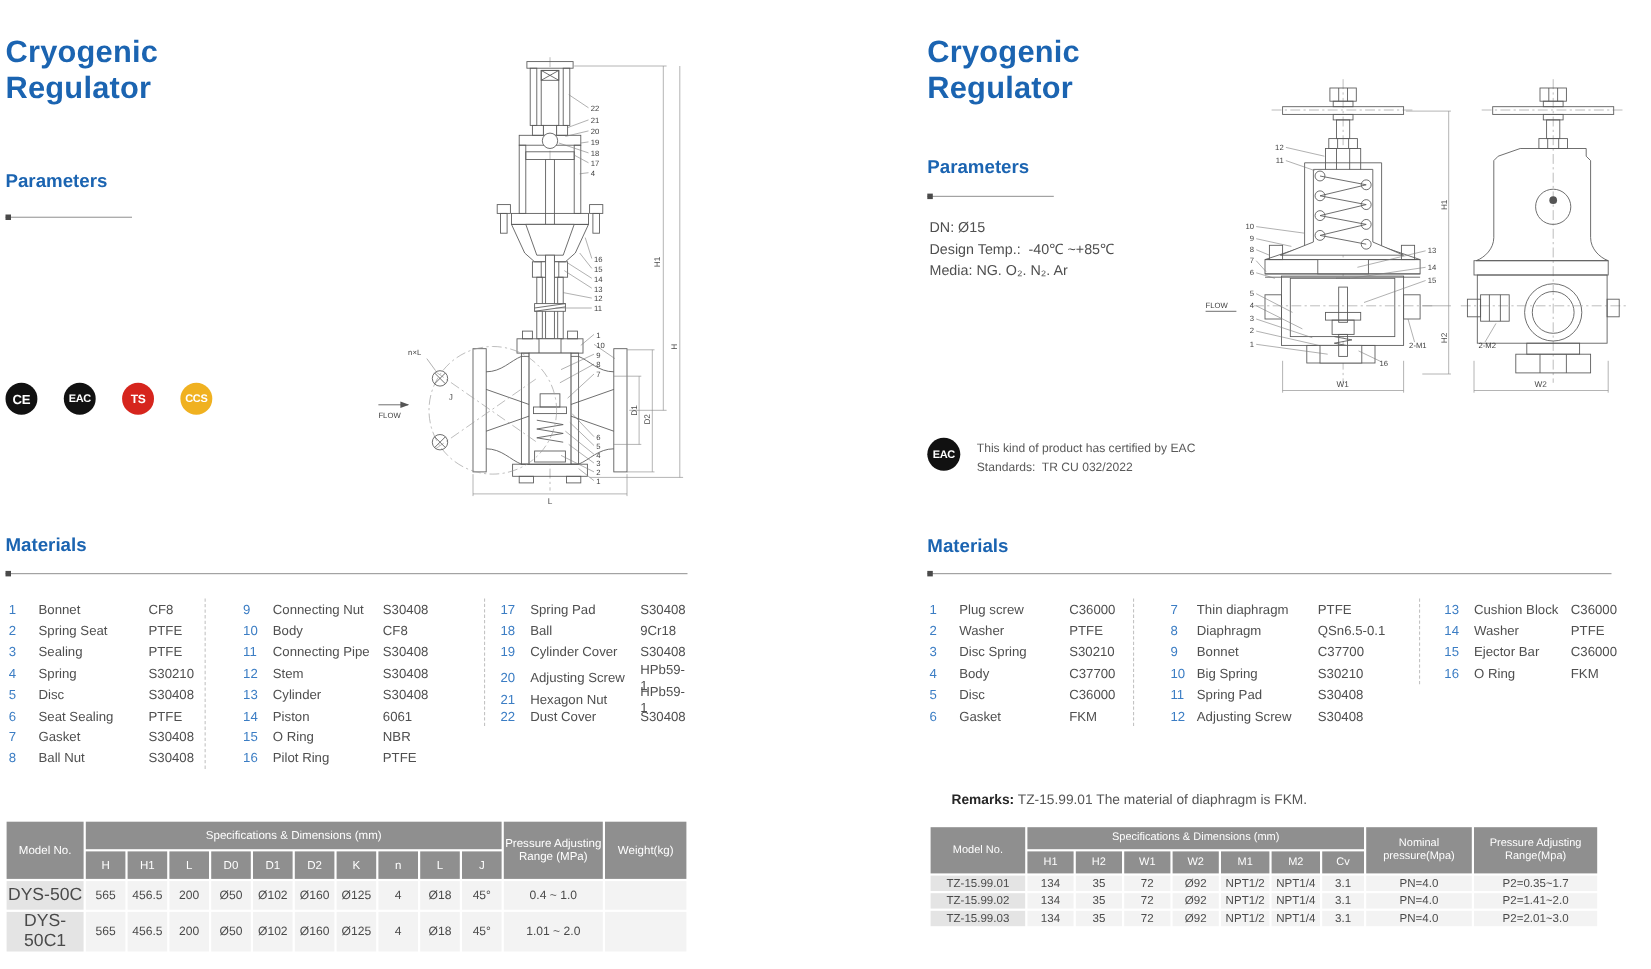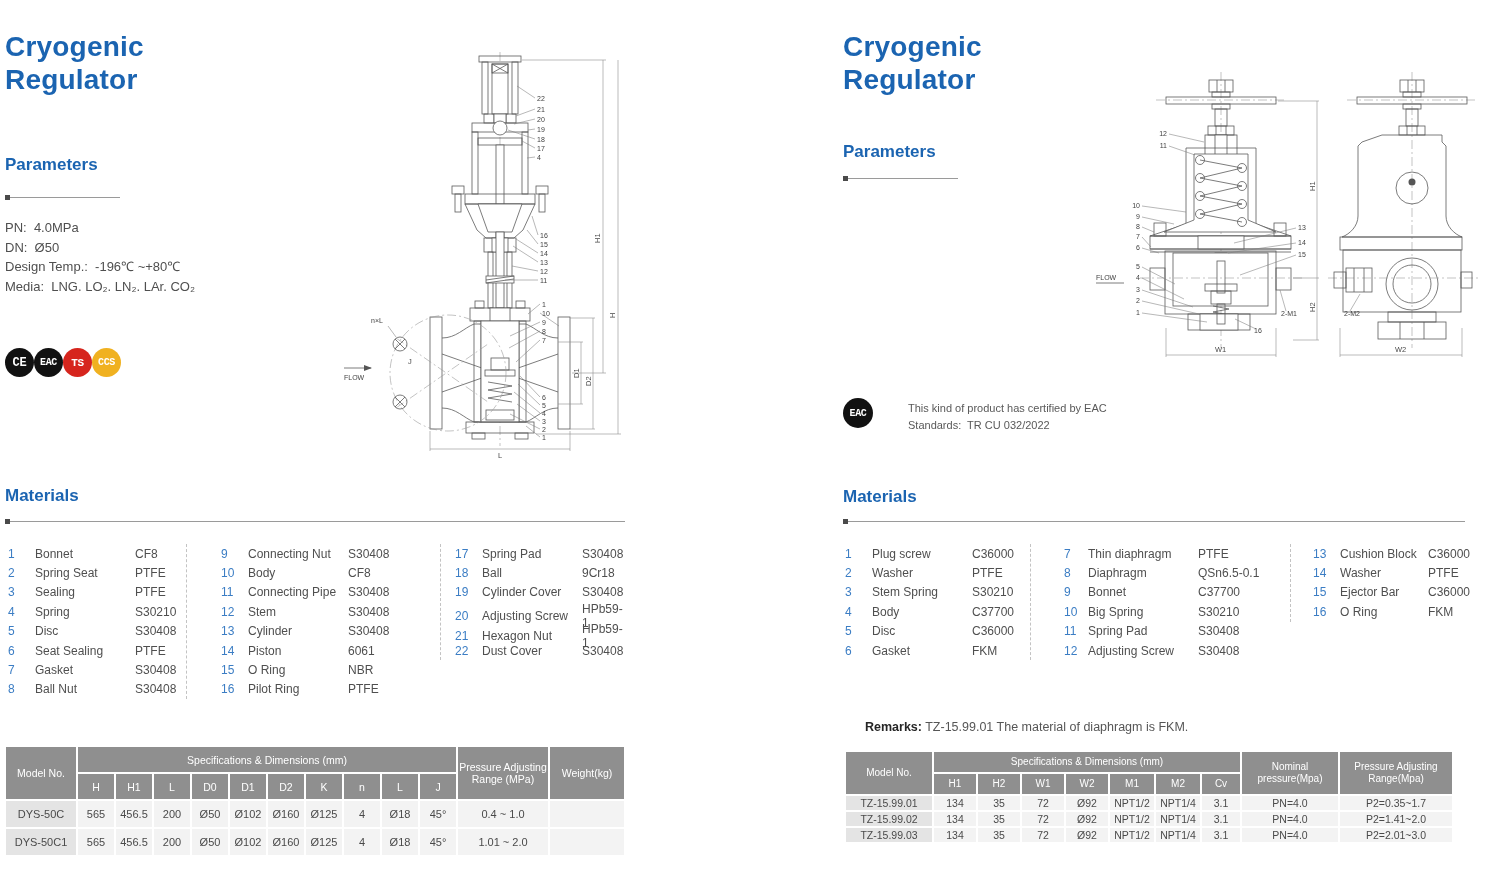--- a/index.html
+++ b/index.html
@@ -4,34 +4,34 @@
 <style>
   html,body{margin:0;padding:0;background:#fff;}
   .page{position:relative;width:1501px;height:881px;background:#fff;overflow:hidden;
         font-family:"Liberation Sans",sans-serif;color:#4f4f4f;}
   .abs{position:absolute;}
   .title{font-size:28px;font-weight:700;color:#1b64b1;line-height:33px;letter-spacing:.2px;}
   .sec-h{font-size:17px;font-weight:700;color:#1b64b1;}
   .rule{height:1px;background:#9a9a9a;}
   .rule::before{content:'';position:absolute;left:0;top:-2px;width:5px;height:5px;background:#4a4a4a;}
   .params div{font-size:13px;color:#4f4f4f;line-height:19.7px;white-space:pre-wrap;}
-  .badges{display:flex;gap:0;font-family:Liberation Mono, monospace;}
+  .badges{display:flex;gap:24px;}
   .badge{width:29px;height:29px;border-radius:50%;display:flex;align-items:center;justify-content:center;
          color:#fff;font-weight:700;font-size:10px;letter-spacing:-.3px;}
   .badge.big{width:30px;height:30px;}
   .certtxt div{font-size:11px;color:#595959;line-height:17px;white-space:pre-wrap;}
   .matlist{display:flex;align-items:flex-start;}
   .mat-col{display:block;}
   .mat-col.sep{border-left:1px dashed #c3c3c3;}
   .mrow{display:grid;grid-template-columns:27px 100px auto;font-size:12px;color:#4f4f4f;height:19.4px;align-items:center;}
   .mno{color:#3b7dc4;}
   .spec-table{border-collapse:separate;border-spacing:2.5px;background:#fff;table-layout:fixed;}
   .spec-table th{background:#8f8f8f;color:#fff;font-weight:400;font-size:10.5px;padding:1px 1px;text-align:center;line-height:12px;}
   .spec-table td{background:#f3f3f3;color:#4a4a4a;font-size:11px;text-align:center;padding:0 1px;}
-  .spec-table td.model{background:#e4e4e4;font-size:11px;}
+  .spec-table td.model{background:#e4e4e4;font-size:16px;}
   .lt tr.hrow1 th,.lt tr.hrow2 th{height:23px;}
   .lt tr.drow td{height:26px;}
   .rt th{font-size:10px;}
   .rt tr.hrow1 th,.rt tr.hrow2 th{height:18px;}
   .rt tr.drow td{height:14px;font-size:10.5px;}
   .remarks{font-size:12.5px;color:#565656;padding-left:20px;}
   .remarks b{color:#262626;}
   .drawing{position:absolute;}
   .drawing line,.drawing rect,.drawing path,.drawing circle,.drawing polyline{stroke:#5b5b5b;fill:none;stroke-width:.8;}
   .drawing .wf{fill:#fff;}
@@ -48,26 +48,20 @@
 <div class="page">
 
   <div class="abs title" style="left:5px;top:30px">
     <div>Cryogenic</div>
     <div>Regulator</div>
   </div>
 
   <div class="abs sec-h" style="left:5px;top:155px">Parameters</div>
   <div class="abs rule" style="left:5px;top:197px;width:115px"></div>
 
-  <div class="abs params" style="left:5px;top:218px">
-    <div>PN:  4.0MPa</div>
-    <div>DN:  Ø50</div>
-    <div>Design Temp.:  -196℃ ~+80℃</div>
-    <div>Media:  LNG. LO₂. LN₂. LAr. CO₂</div>
-  </div>
 
   <div class="abs badges" style="left:5px;top:348px">
     <span class="badge" style="background:#111;font-size:12px">CE</span>
     <span class="badge" style="background:#111">EAC</span>
     <span class="badge" style="background:#d6251d;font-size:11px">TS</span>
     <span class="badge" style="background:#f0b120">CCS</span>
   </div>
 
 
   <div class="abs sec-h" style="left:5px;top:486px">Materials</div>
@@ -395,25 +389,30 @@
   </svg>
 
   <div class="abs title" style="left:843px;top:30px">
     <div>Cryogenic</div>
     <div>Regulator</div>
   </div>
 
   <div class="abs sec-h" style="left:843px;top:142px">Parameters</div>
   <div class="abs rule" style="left:843px;top:178px;width:115px"></div>
 
+  <div class="abs params" style="left:845px;top:197px">
+    <div>DN: Ø15</div>
+    <div>Design Temp.:  -40℃ ~+85℃</div>
+    <div>Media: NG. O₂. N₂. Ar</div>
+  </div>
 
   <div class="abs badges" style="left:843px;top:398px">
     <span class="badge big" style="background:#111">EAC</span>
   </div>
-  <div class="abs certtxt" style="left:908px;top:400px">
+  <div class="abs certtxt" style="left:888px;top:400px">
     <div>This kind of product has certified by EAC</div>
     <div>Standards:  TR CU 032/2022</div>
   </div>
 
   <div class="abs sec-h" style="left:843px;top:487px">Materials</div>
   <div class="abs rule" style="left:843px;top:521px;width:622px"></div>
 
   <div class="abs matlist" style="left:845px;top:544px;width:622px">
     <div class="mat-col" style="width:185px">
       <div class="mrow">
@@ -421,21 +420,21 @@
           <span>Plug screw</span>
           <span>C36000</span>
         </div>
       <div class="mrow">
           <span class="mno">2</span>
           <span>Washer</span>
           <span>PTFE</span>
         </div>
       <div class="mrow">
           <span class="mno">3</span>
-          <span>Stem Spring</span>
+          <span>Disc Spring</span>
           <span>S30210</span>
         </div>
       <div class="mrow">
           <span class="mno">4</span>
           <span>Body</span>
           <span>C37700</span>
         </div>
       <div class="mrow">
           <span class="mno">5</span>
           <span>Disc</span>

